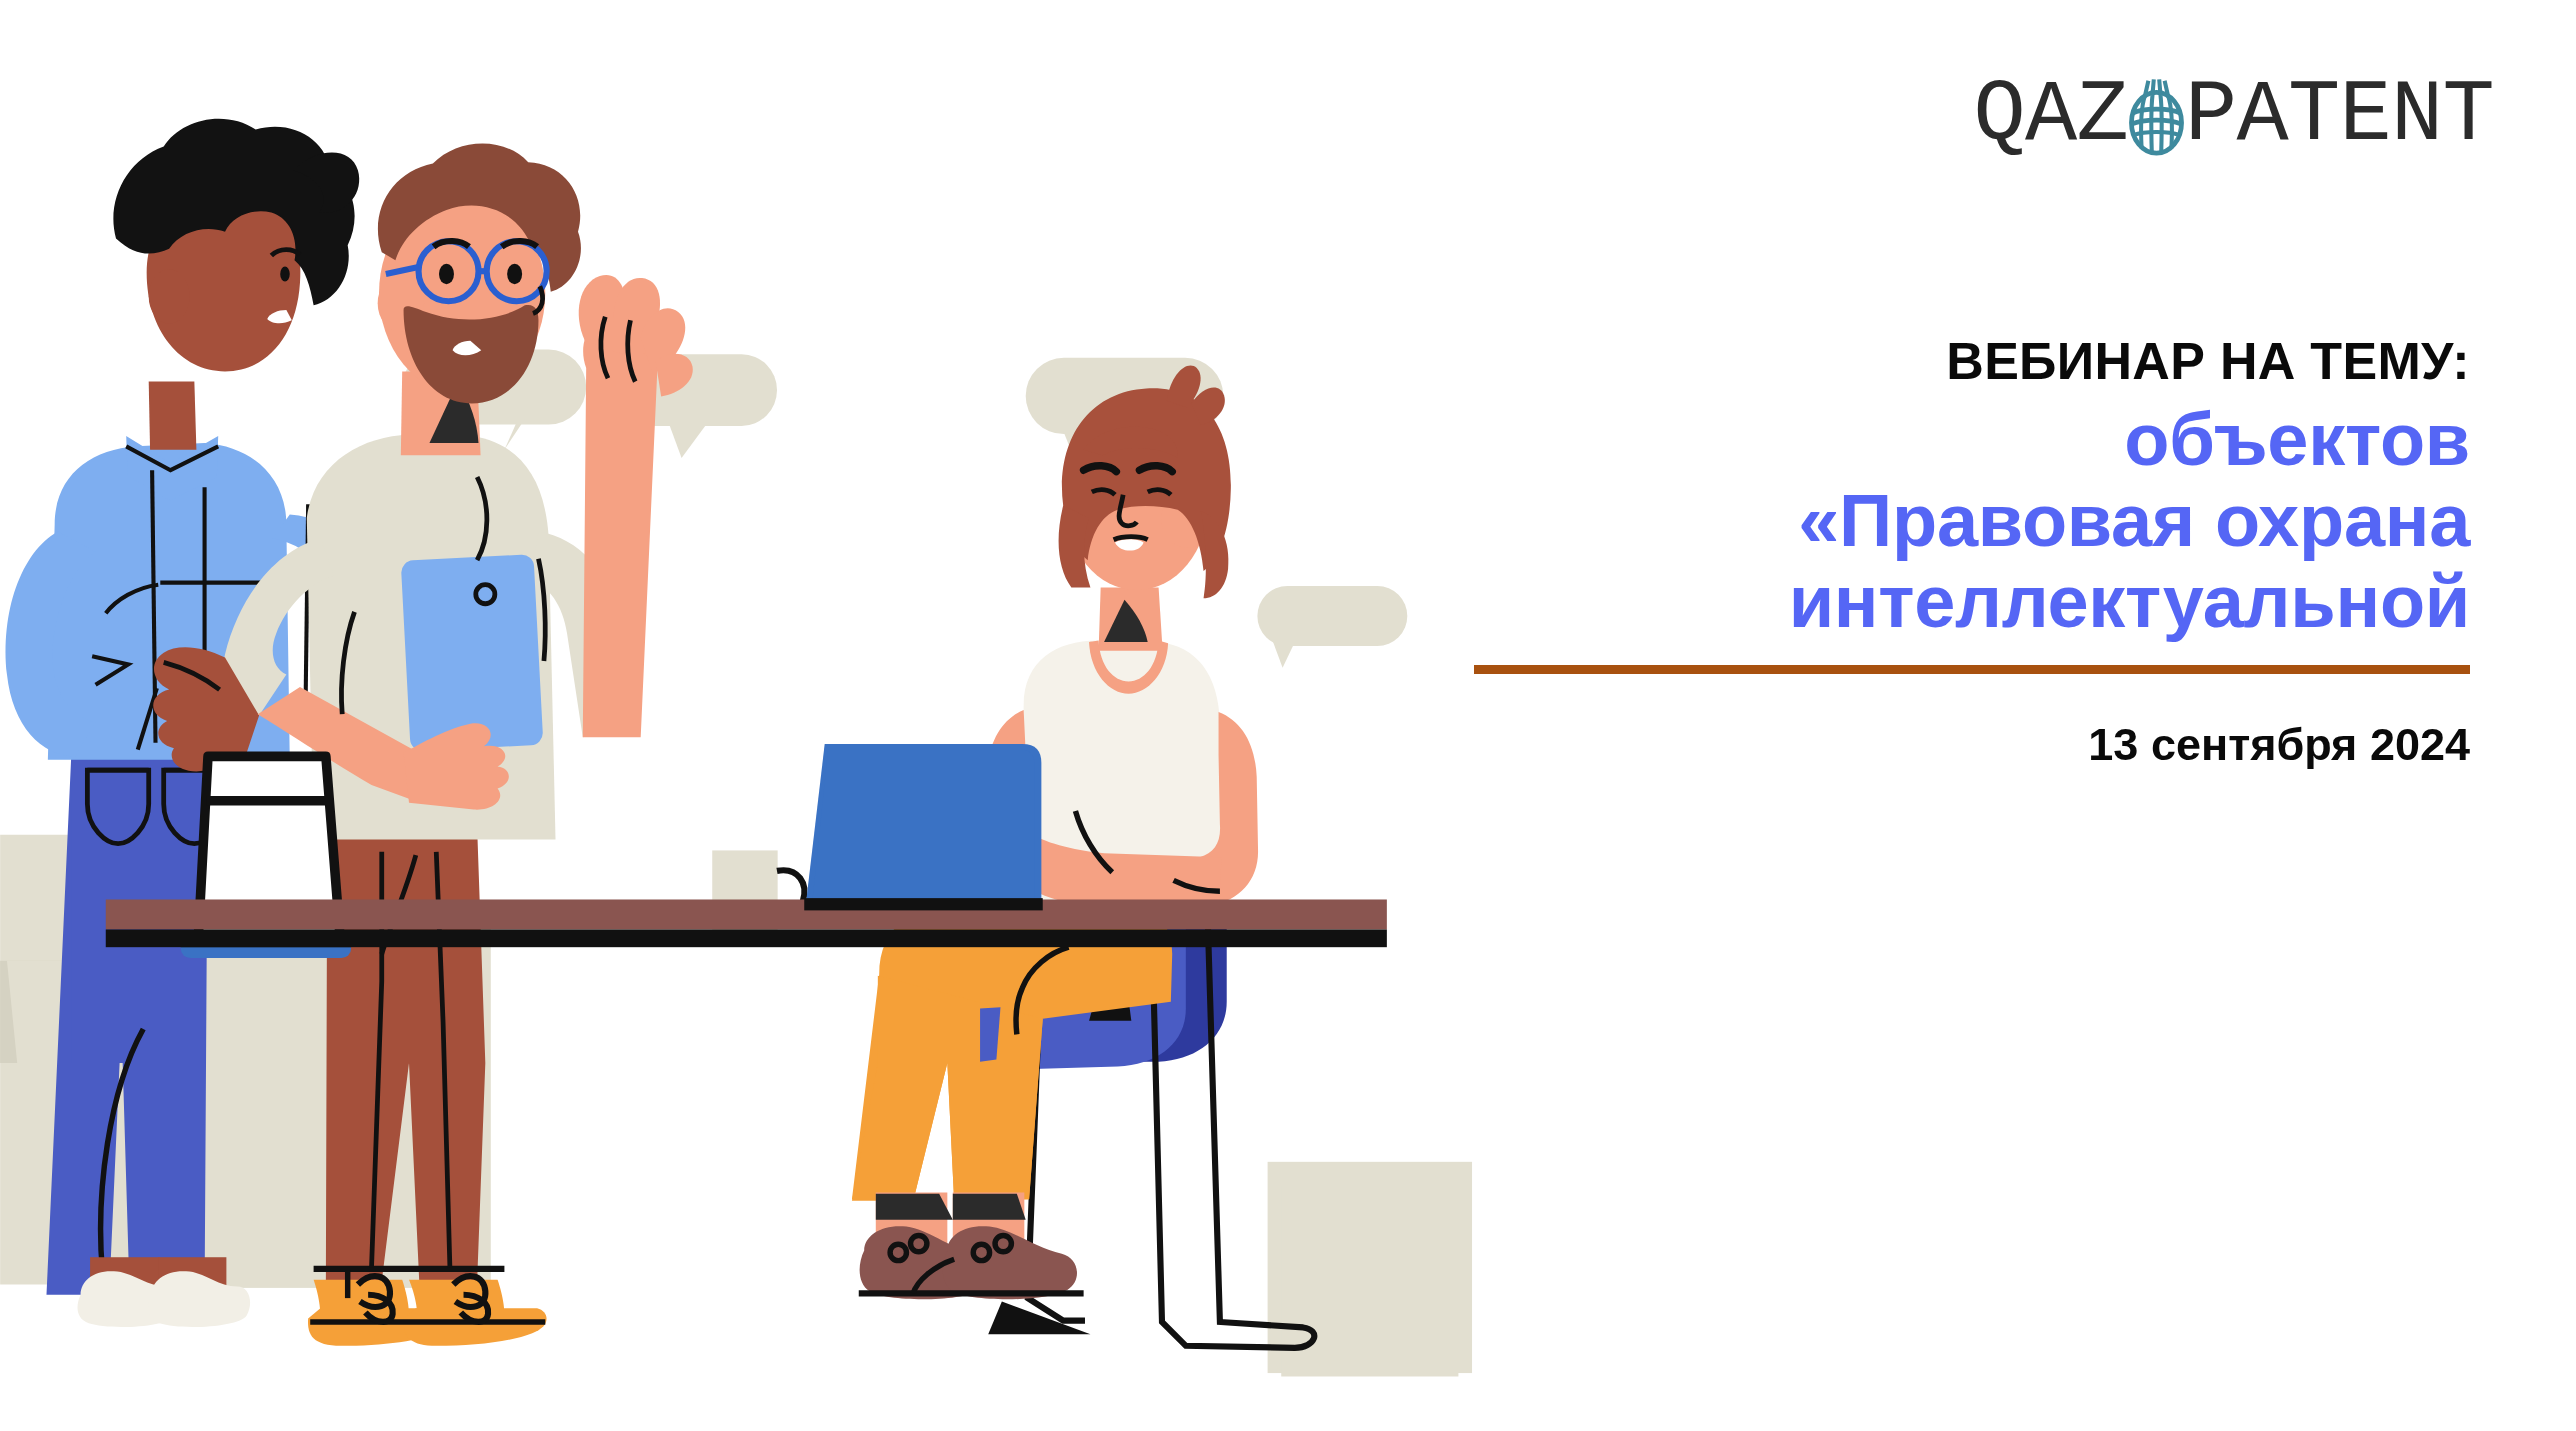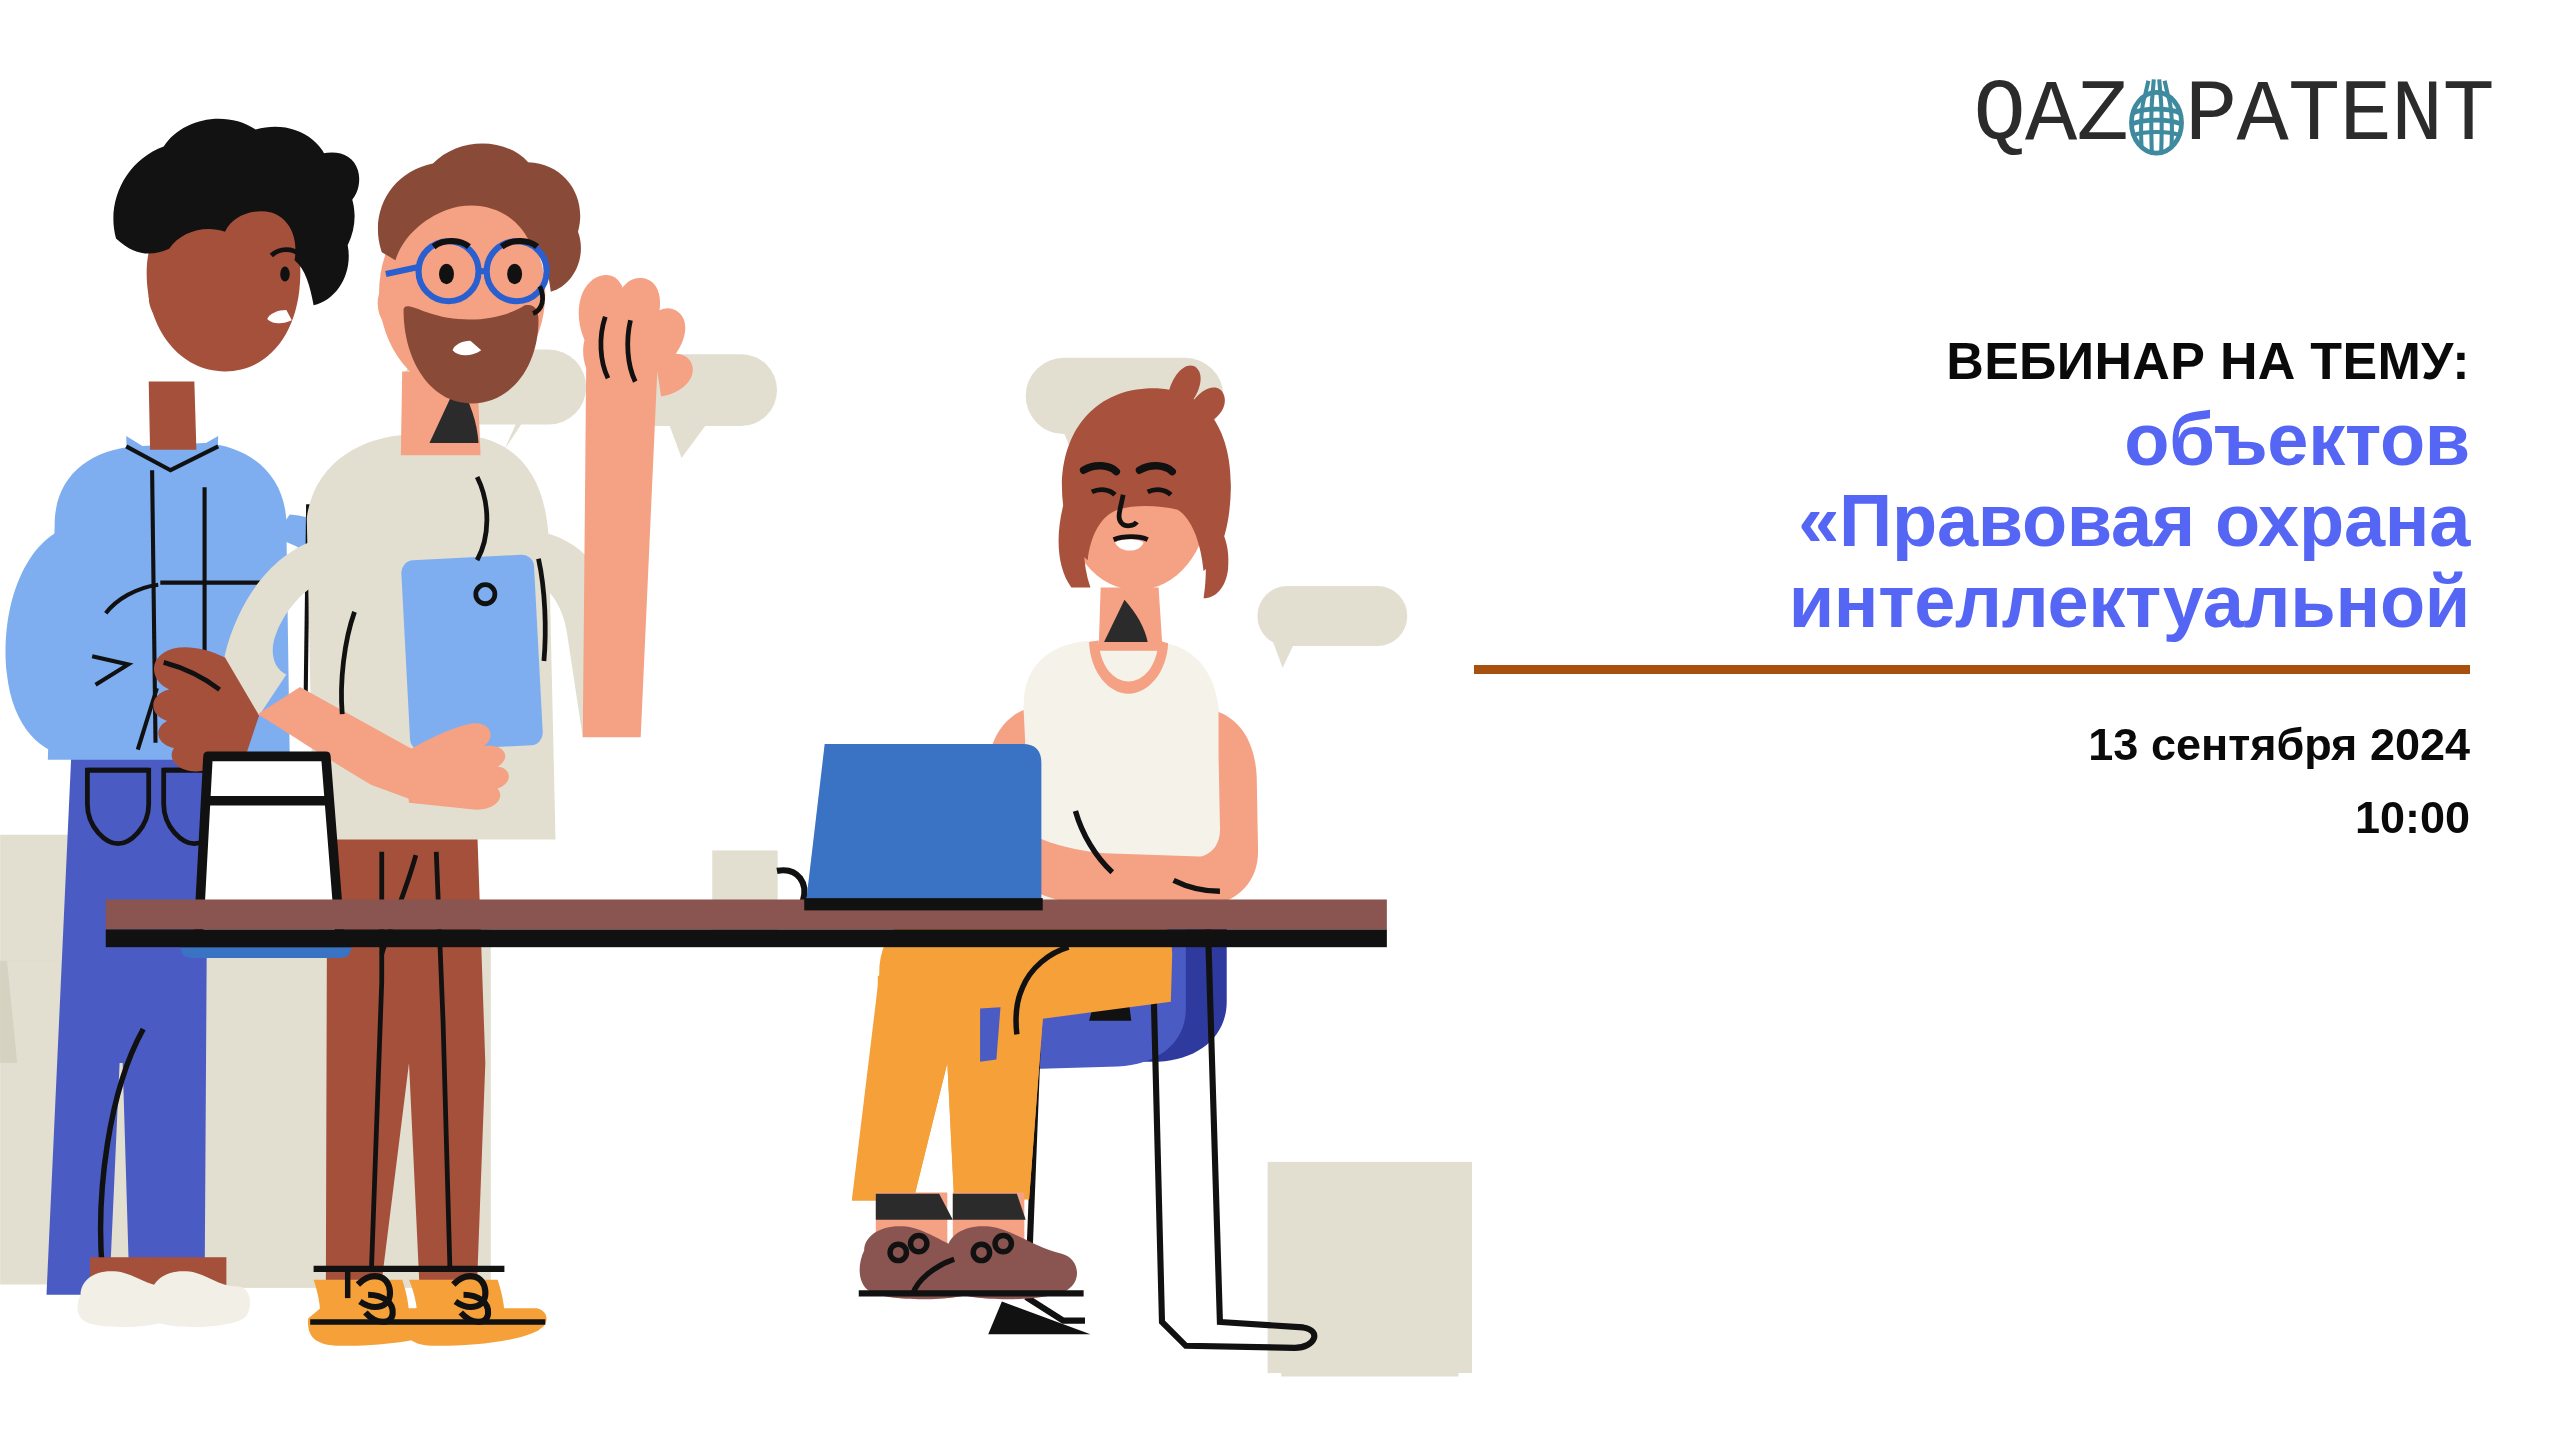--- a/index.html
+++ b/index.html
@@ -371,19 +371,18 @@
     <div class="title">
       <div>объектов</div>
       <div>«Правовая охрана</div>
       <div>интеллектуальной</div>
     </div>
 
     <div class="divider"></div>
 
     <div class="meta">
       <div>13 сентября 2024</div>
-      <div>10:00</div>
     </div>
 
   </div>
 
 </div>
 
 
 </body></html>

